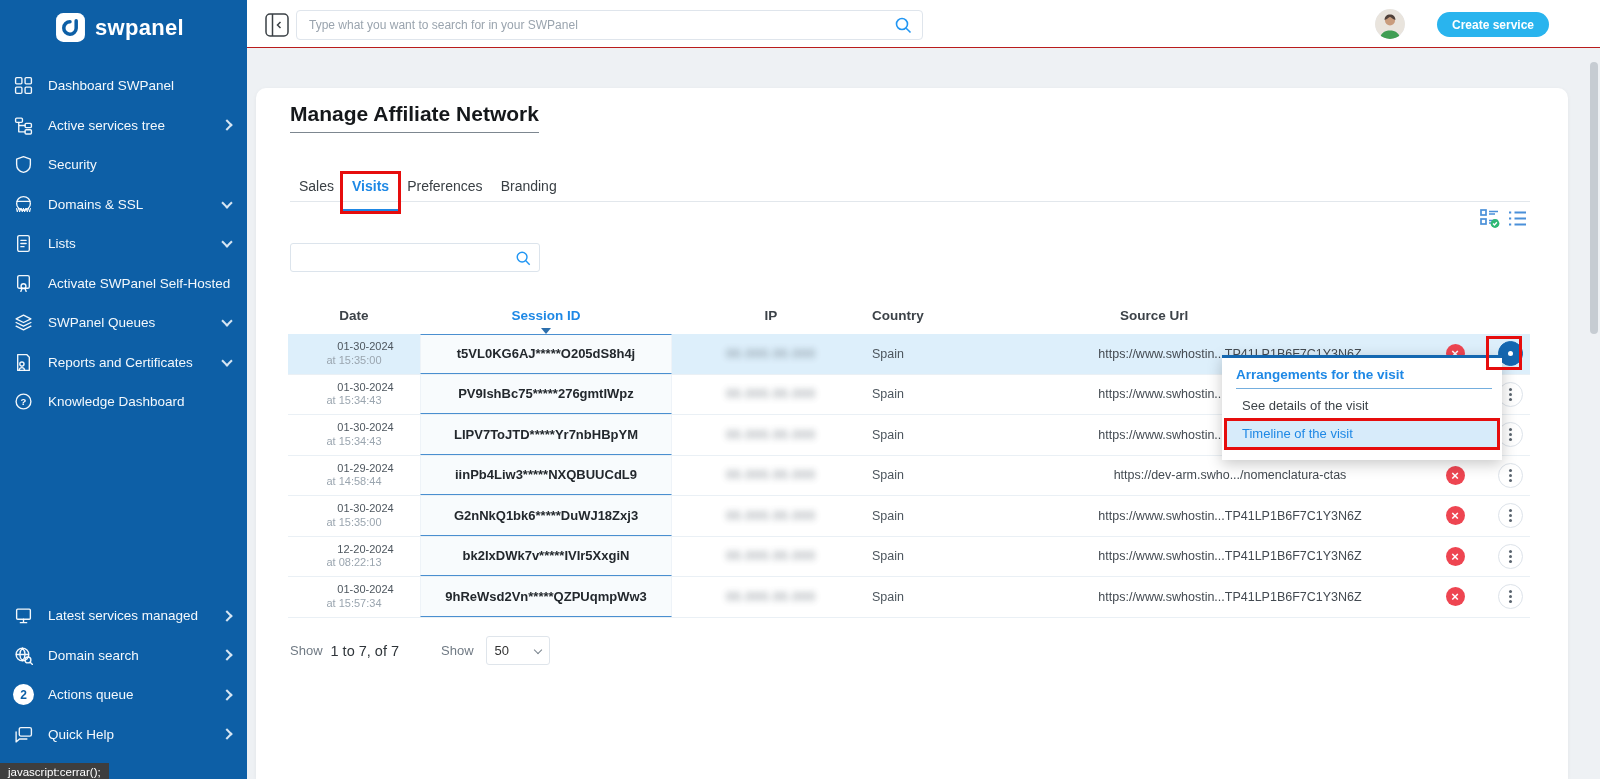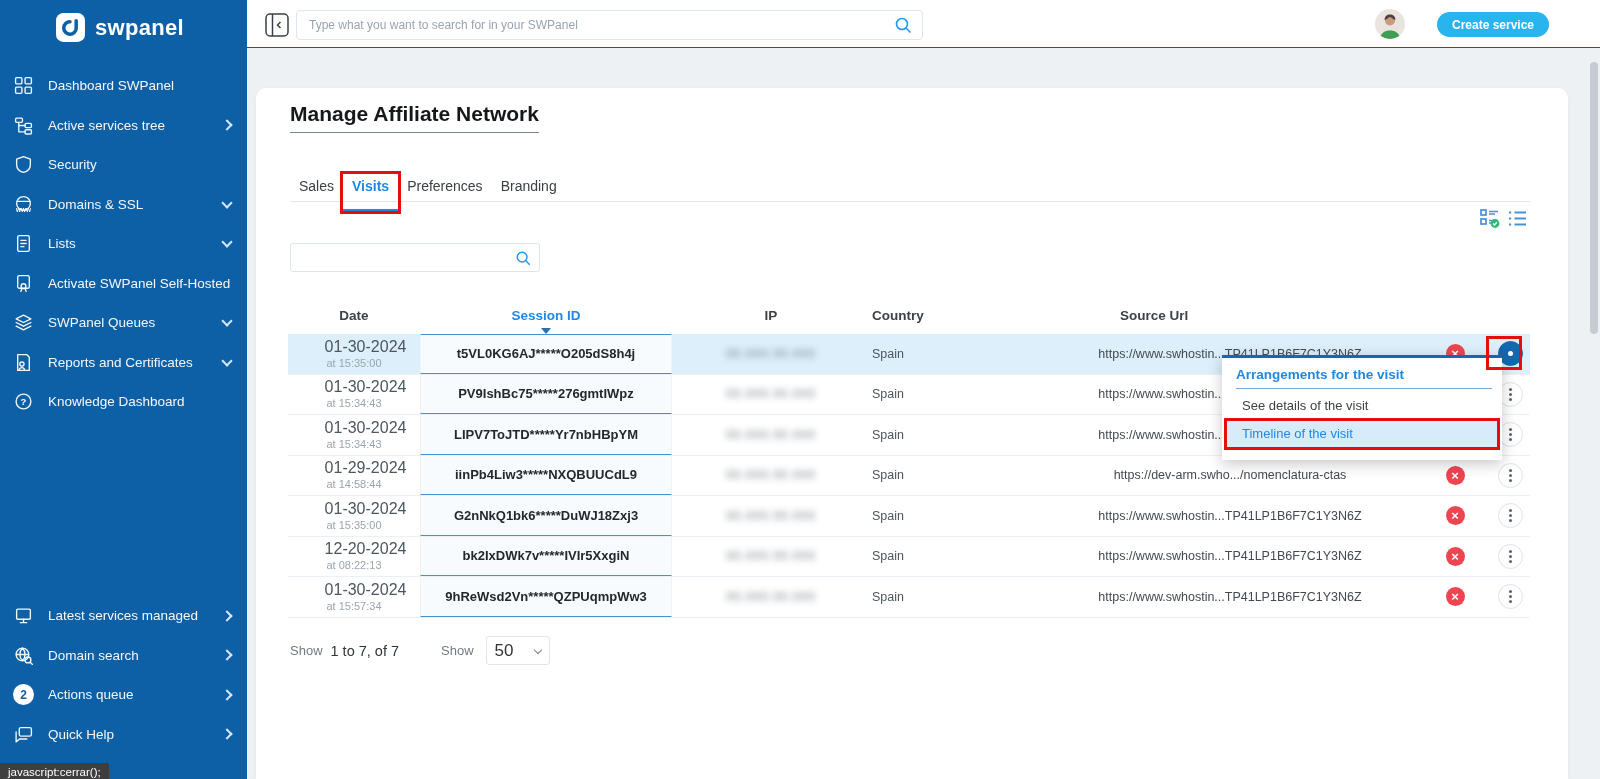--- a/index.html
+++ b/index.html
@@ -64,21 +64,21 @@
   .cw-url{width:380px;}
   .th.cw-url{text-align:left;padding-left:80px;box-sizing:border-box;}
   .cw-act{width:70px;}
   .cw-menu{width:40px;}
   .sort-arrow{position:absolute;left:253px;top:32px;width:0;height:0;border-left:5px solid transparent;border-right:5px solid transparent;border-top:6px solid #2c6fad;}
   .trow{display:flex;height:39.5px;align-items:center;border-bottom:1px solid #eaf0f5;position:relative;background:#fff;}
   .trow.hl{background:#ddeffb;}
   .c{display:flex;align-items:center;justify-content:center;height:100%;box-sizing:border-box;}
   .c.cw-country{justify-content:flex-start;}
   .date-c{flex-direction:column;line-height:1.25;}
-  .d1{font-size:16px;color:#4d565e;margin-left:23px;}
+  .d1{font-size:11px;color:#4d565e;margin-left:23px;}
   .d2{font-size:11px;color:#9aa5af;}
   .sess-band{background:#f8fbfd;border-bottom:1px solid #4a8fd0;border-left:1px solid #eef3f8;border-right:1px solid #eef3f8;}
   .trow.hl .sess-band{border-top:1px solid #4a8fd0;}
   .sess-text{font-size:13px;font-weight:bold;color:#23282d;}
   .ip-blur{filter:blur(3px);color:#55606a;font-size:12px;letter-spacing:1px;opacity:.8;}
   .country-text{font-size:12.5px;color:#4d565e;}
   .url-text{font-size:12.5px;color:#434a51;white-space:nowrap;}
   .xcirc{width:19px;height:19px;border-radius:50%;background:#ee4551;color:#fff;font-size:13px;font-weight:bold;display:flex;align-items:center;justify-content:center;cursor:pointer;line-height:1;}
   .menu-btn{width:23px;height:23px;border-radius:50%;border:1px solid #dde3ea;background:#fff;display:flex;align-items:center;justify-content:center;cursor:pointer;}
   .kdots{width:3px;height:3px;border-radius:50%;background:#5a646e;box-shadow:0 -5px 0 #5a646e,0 5px 0 #5a646e;}
@@ -91,21 +91,21 @@
   .popup-rule{height:1px;background:#74aede;margin:0 10px 0 14px;}
   .popup-item{font-size:13px;color:#3c4247;padding:9px 14px 6px 20px;cursor:pointer;}
   .popup-item.sel{background:#d7ebfa;color:#1e88e5;margin:2px 5px 7px;padding:5px 14px 6px 15px;box-shadow:0 0 0 3px #e60d0d;}
   .red-frame{position:absolute;left:1486px;top:336px;width:30px;height:28px;border:3px solid #e60d0d;z-index:60;pointer-events:none;}
 
   
   .pager{position:absolute;left:290px;top:636px;display:flex;align-items:center;z-index:2;}
   .pg-label{font-size:13px;color:#707a84;}
   .pg-range{font-size:14.5px;color:#2f353a;margin-left:8px;}
   .pg-show{font-size:13px;color:#707a84;margin-left:42px;}
-  .pg-select{margin-left:12px;width:46px;height:27px;border:1px solid #dfe5eb;border-radius:3px;display:flex;align-items:center;justify-content:space-between;padding:0 8px;font-size:17px;color:#333;cursor:pointer;background:#fff;}
+  .pg-select{margin-left:12px;width:46px;height:27px;border:1px solid #dfe5eb;border-radius:3px;display:flex;align-items:center;justify-content:space-between;padding:0 8px;font-size:13px;color:#333;cursor:pointer;background:#fff;}
   .chev-sm{width:5px;height:5px;border-right:1.6px solid #7a848e;border-bottom:1.6px solid #7a848e;transform:rotate(45deg);margin-top:-2px;}
 
   .vscroll{position:absolute;right:2px;top:62px;width:8px;height:272px;background:#c6ccd2;border-radius:4px;z-index:5;}
 </style>
 </head>
 <body>
 
 <div id="app">
 
   <div class="sidebar">

